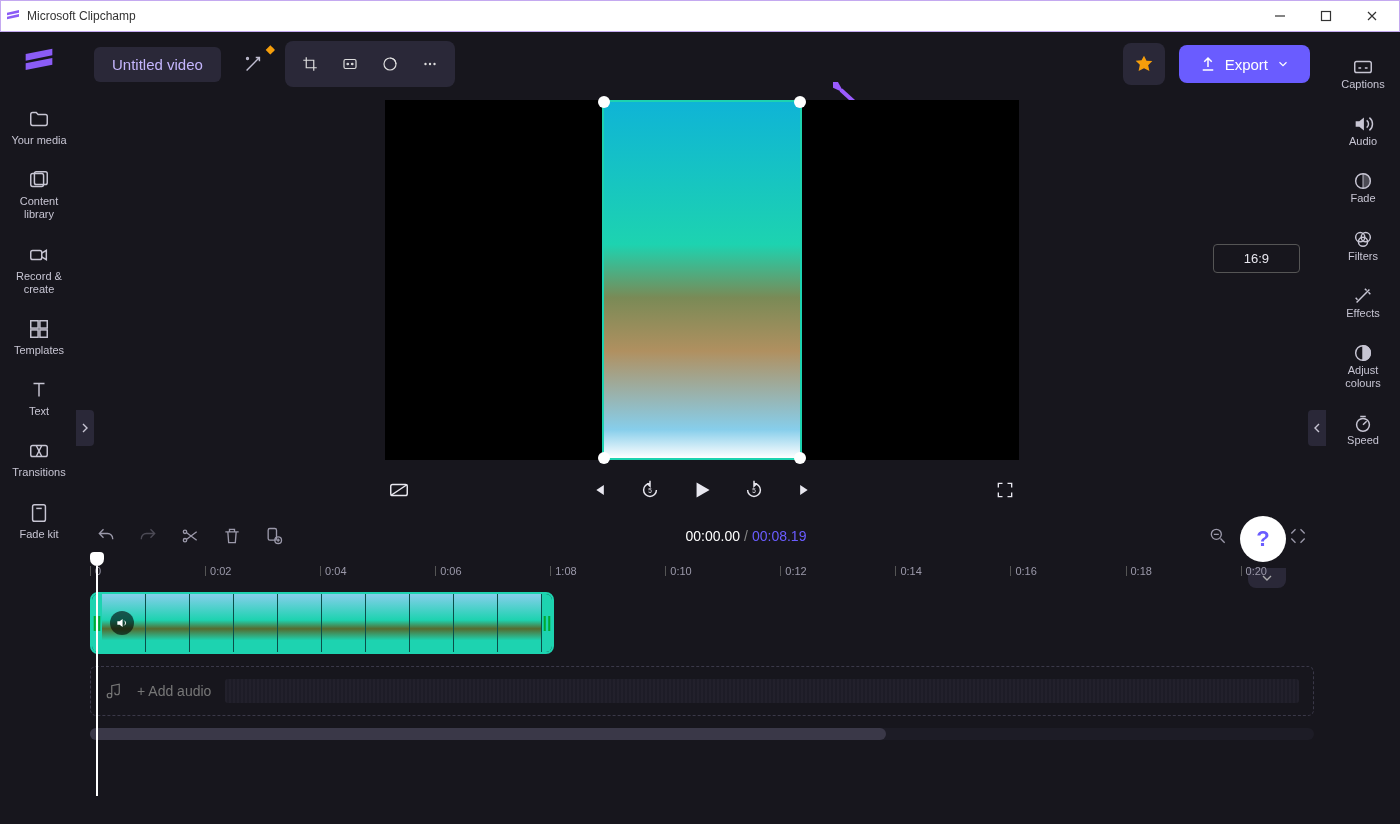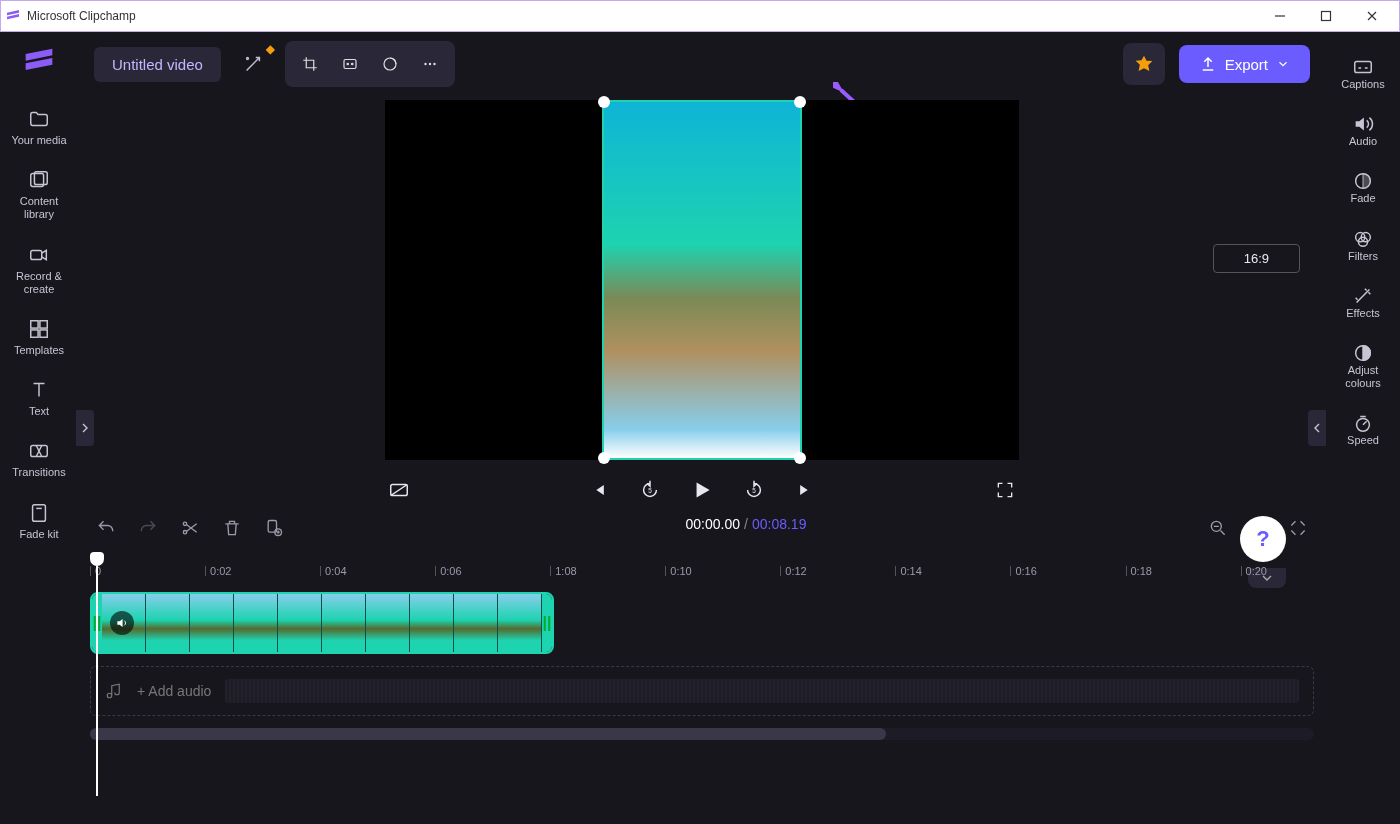--- a/index.html
+++ b/index.html
@@ -35,21 +35,21 @@
 .h-tl{top:-6px;left:-6px}.h-tr{top:-6px;right:-6px}.h-bl{bottom:-6px;left:-6px}.h-br{bottom:-6px;right:-6px}
 .aspect-badge { position:absolute; right:26px; top:148px; border:1px solid #555; color:#e8e7ef; font-size:13px; padding:6px 30px; border-radius:4px; }
 .help-fab { position:absolute; right:40px; top:420px; width:46px; height:46px; background:#fff; border-radius:50%; display:flex; align-items:center; justify-content:center; color:#6a5cff; font-size:22px; font-weight:700; }
 .collapse-chev { position:absolute; right:40px; top:472px; width:38px; height:20px; background:#2a2838; border-radius:0 0 8px 8px; display:flex; align-items:center; justify-content:center; color:#aaa; font-size:12px; }
 .arrow { position:absolute; left:755px; top:50px; pointer-events:none; }
 .play-controls { height:48px; display:flex; align-items:center; justify-content:center; gap:24px; width:634px; margin:6px auto 0; position:relative; }
 .play-controls .safezone { position:absolute; left:0; }
 .play-controls .full { position:absolute; right:0; }
 .play-controls .pbtn { color:#e8e7ef; width:28px; height:28px; display:flex; align-items:center; justify-content:center; }
 .timeline-zone { flex:1; padding:0 12px 8px; display:flex; flex-direction:column; }
-.timeline-tools { height:40px; display:flex; align-items:flex-start; gap:18px; padding:0 4px; }
+.timeline-tools { height:40px; display:flex; align-items:center; gap:18px; padding:0 4px; }
 .timeline-tools .tt { color:#9b99aa; width:24px; height:24px; display:flex; align-items:center; justify-content:center; }
 .timeline-tools .tt.disabled { opacity:.4; }
 .timecode { margin-left:auto; margin-right:auto; font-size:14px; font-variant-numeric:tabular-nums; }
 .timecode .cur { color:#fff; font-weight:500; }
 .timecode .sep { color:#888; margin:0 4px; }
 .timecode .dur { color:#6a5cff; }
 .tl-zoom { display:flex; gap:16px; color:#9b99aa; }
 .ruler { height:30px; position:relative; display:flex; align-items:center; }
 .ruler .tick { position:absolute; color:#9b99aa; font-size:11px; display:flex; align-items:center; gap:4px; }
 .ruler .tick::before { content:""; width:1px; height:10px; background:#555; }

